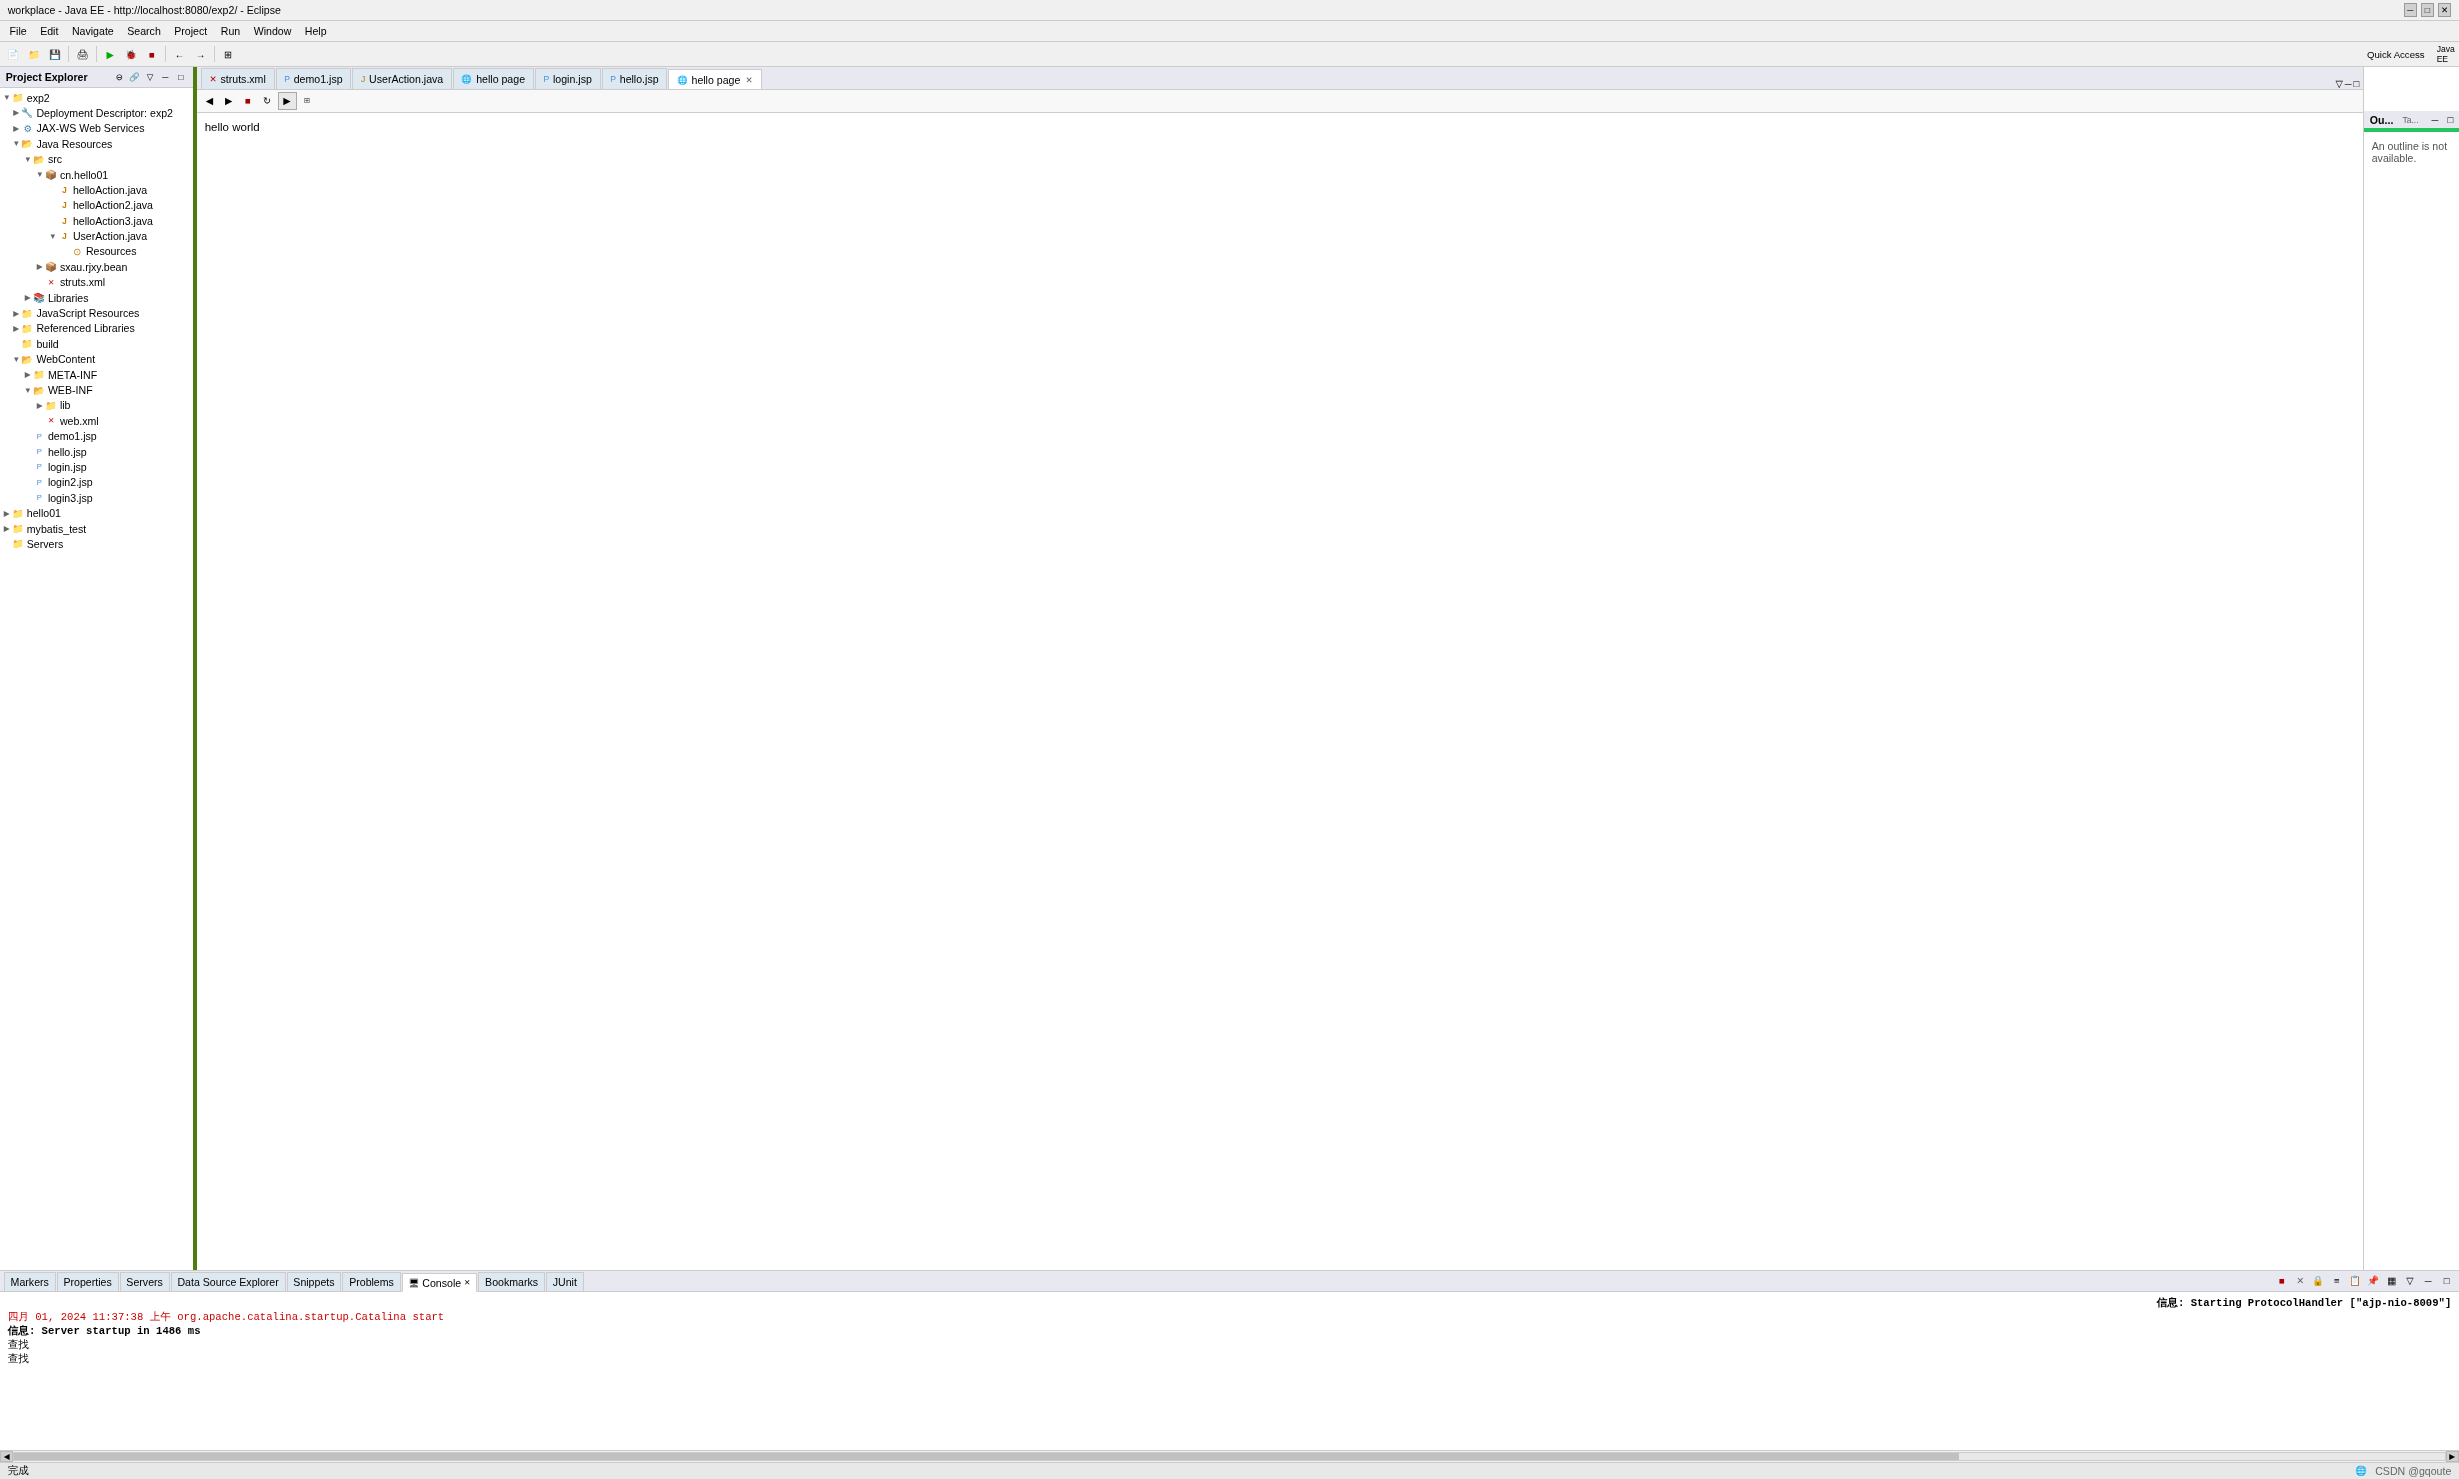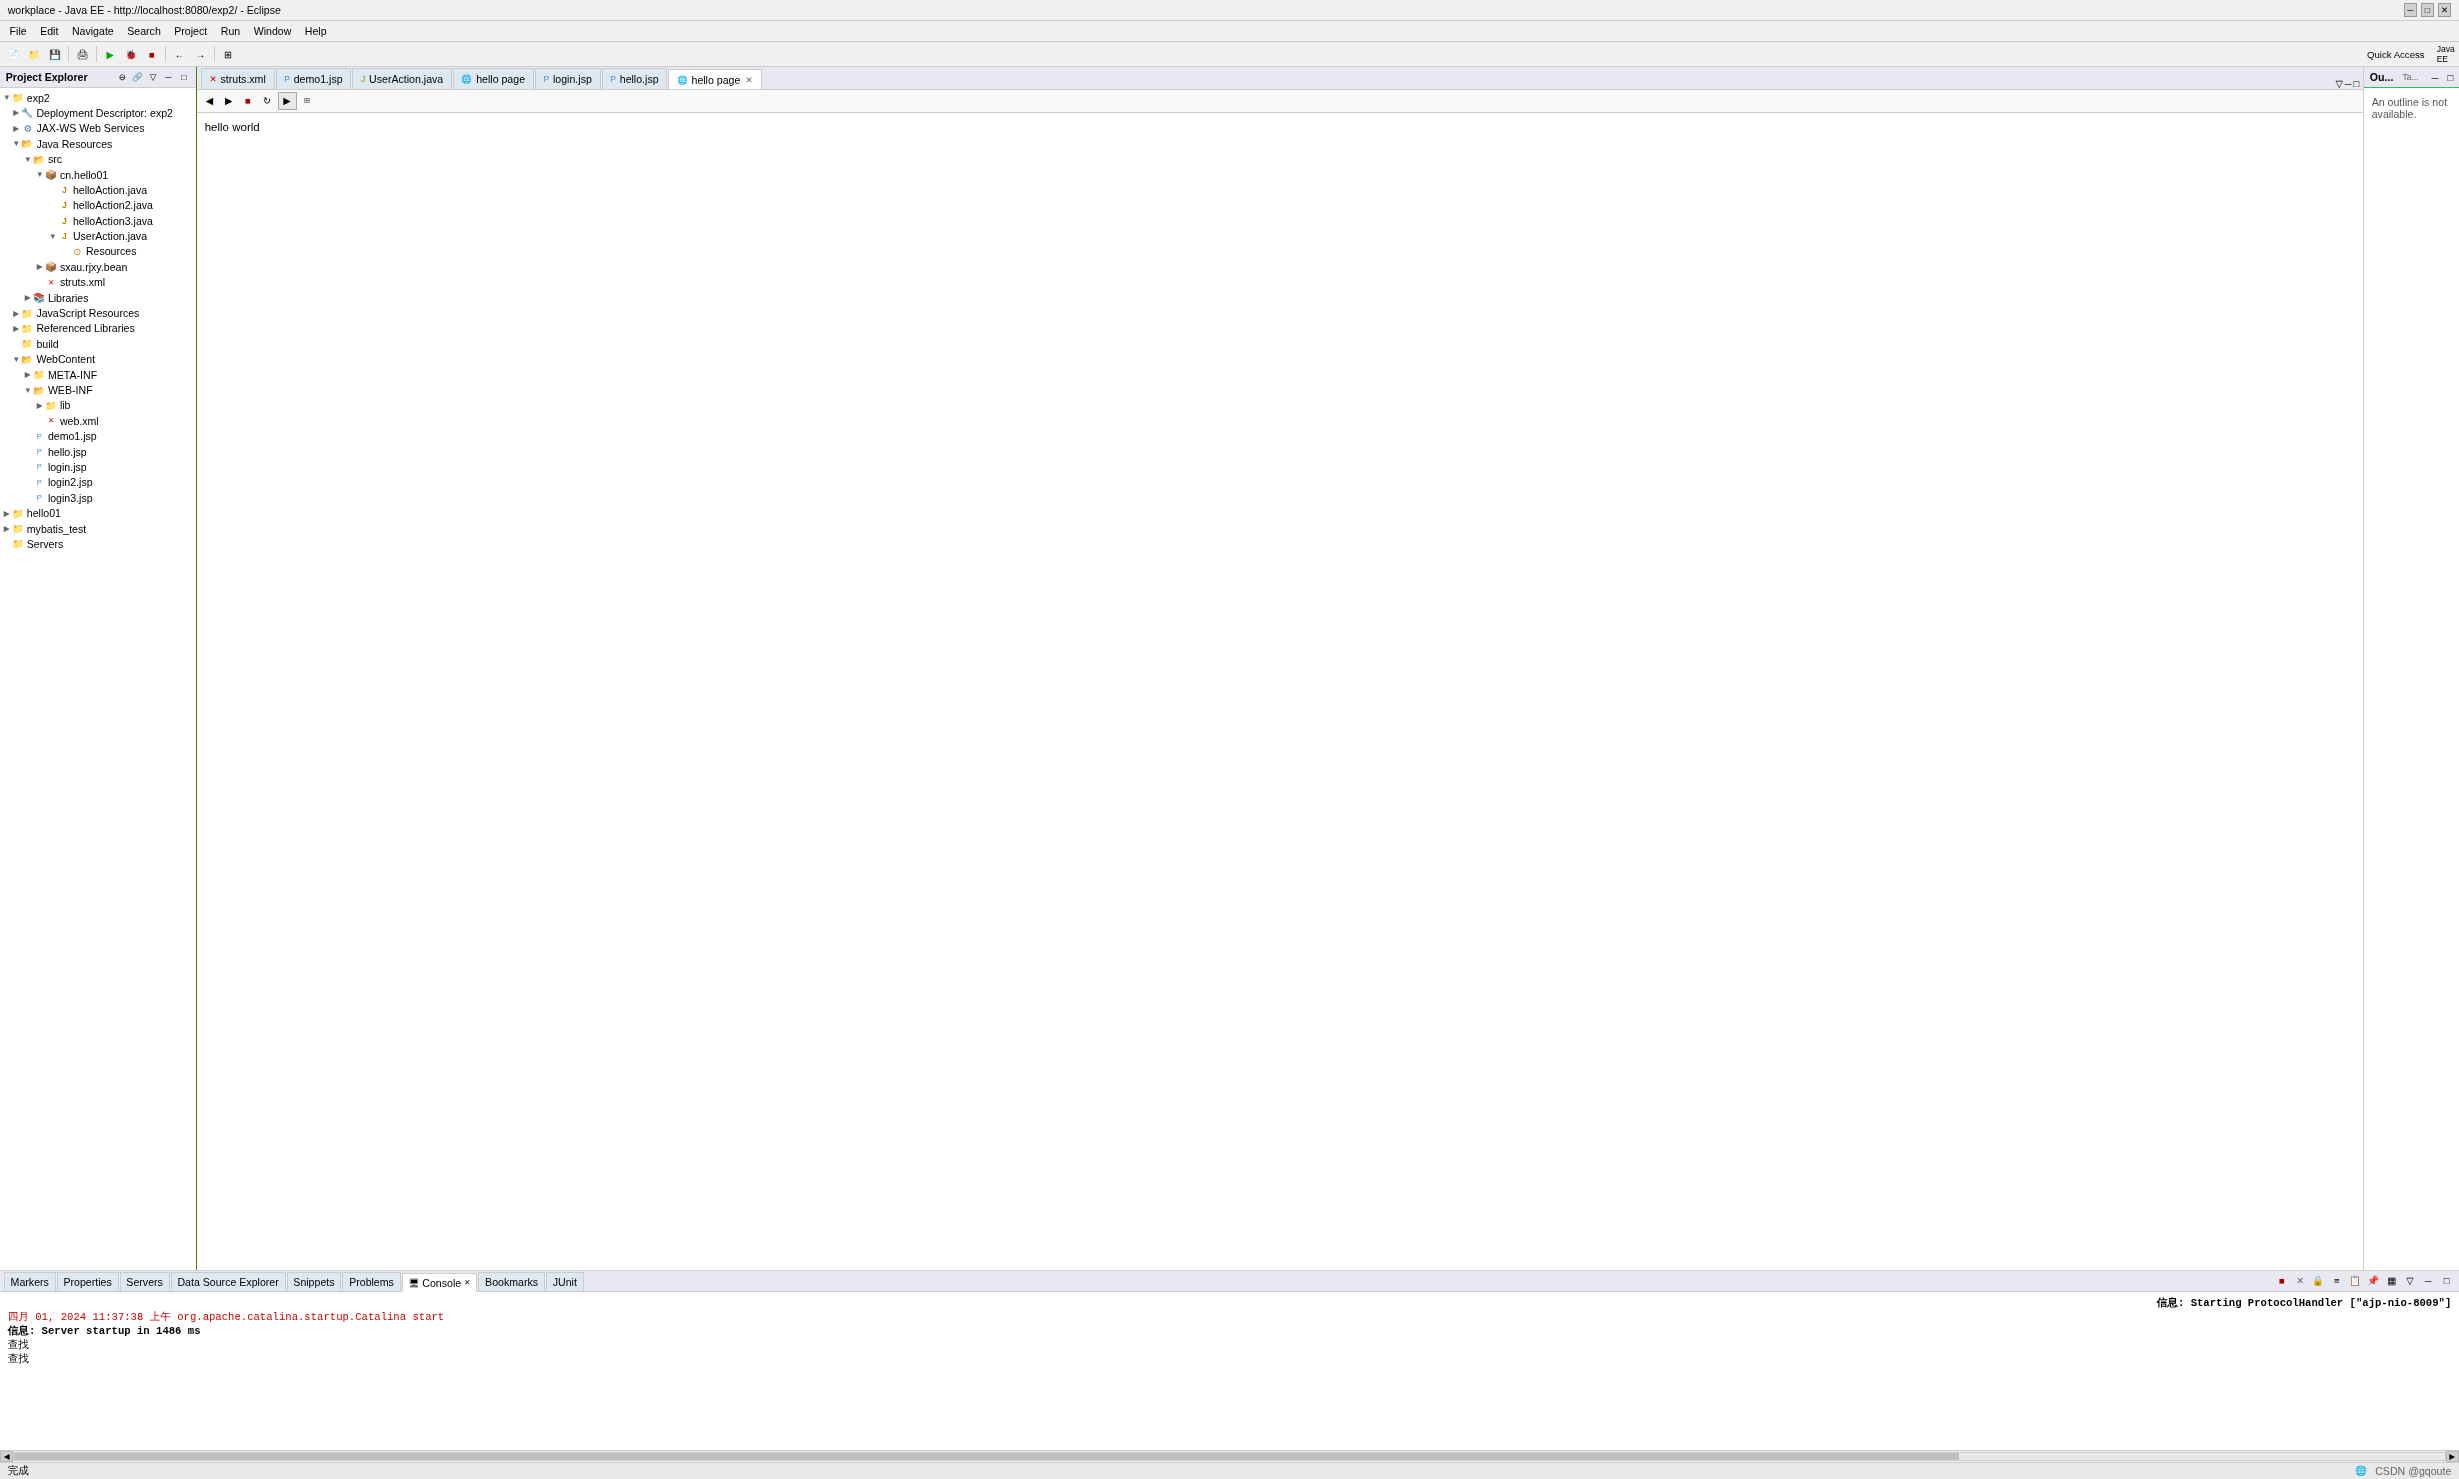--- a/index.html
+++ b/index.html
@@ -17,21 +17,21 @@
 
     
     .toolbar { background: #f0f0f0; padding: 1.9px 3.8px; display: flex; align-items: center; gap: 1.9px; border-bottom: 1px solid #ccc; height: 25px; flex-wrap: wrap; }
     .toolbar-btn { width: 19px; height: 19px; border: 1px solid transparent; background: transparent; cursor: pointer; display: flex; align-items: center; justify-content: center; font-size: 9.6px; }
     .toolbar-sep { width: 1px; height: 15.4px; background: #ccc; margin: 0 1.9px; }
 
     
     .main-layout { display: flex; flex: 1; overflow: hidden; }
     
     
-    .left-panel { width: 197px; min-width: 197px; background: #fff; border-right: 1px solid #4d7c0f; display: flex; flex-direction: column; overflow: hidden; }
+    .left-panel { width: 197px; min-width: 197px; background: #fff; border-right: 4px solid #4d7c0f; display: flex; flex-direction: column; overflow: hidden; }
     .panel-header { background: #e8e8f0; padding: 1.9px 5.8px; display: flex; align-items: center; justify-content: space-between; border-bottom: 1px solid #ccc; height: 21px; }
     .panel-header-title { font-size: 10.6px; font-weight: bold; color: #000; }
     .panel-header-icons { display: flex; gap: 1.9px; }
     .panel-icon-btn { width: 13.4px; height: 13.4px; font-size: 8.6px; cursor: pointer; display: flex; align-items: center; justify-content: center; }
     
     .tree-area { flex: 1; overflow-y: auto; overflow-x: hidden; padding: 1.9px 0; }
     .tree-item { display: flex; align-items: center; padding: 1px 0; cursor: pointer; white-space: nowrap; }
     .tree-indent { display: inline-block; }
     .tree-arrow { width: 9.6px; display: inline-flex; align-items: center; justify-content: center; font-size: 7.7px; color: #666; }
     .tree-icon { width: 13.4px; height: 13.4px; display: inline-flex; align-items: center; justify-content: center; margin-right: 1.9px; font-size: 9.6px; }
@@ -58,21 +58,21 @@
     .address-bar { display: flex; align-items: center; padding: 1.9px 3.8px; border-bottom: 1px solid #ccc; background: #f8f8f8; height: 23px; gap: 1.9px; }
     .addr-btn { width: 17.3px; height: 17.3px; border: 1px solid transparent; background: transparent; cursor: pointer; display: flex; align-items: center; justify-content: center; font-size: 9.6px; }
     .addr-input { flex: 1; height: 17.3px; border: 1px solid #aaa; padding: 0 3.8px; font-size: 10.6px; }
     .addr-go-btn { width: 19px; height: 17.3px; border: 1px solid #aaa; background: #e8e8e8; cursor: pointer; display: flex; align-items: center; justify-content: center; font-size: 9.6px; }
 
     
     .content-area { flex: 1; padding: 7.7px; overflow: auto; font-size: 11.5px; }
     
     
     .right-panel { width: 96px; min-width: 96px; background: #fff; border-left: 1px solid #ccc; display: flex; flex-direction: column; overflow: hidden; }
-    .right-panel-header { background: #e8e8f0; padding: 1.9px 5.8px; display: flex; align-items: center; justify-content: space-between; border-bottom: 1px solid #22c55e; height: 21px; }
+    .right-panel-header { background: #e8e8f0; padding: 1.9px 5.8px; display: flex; align-items: center; justify-content: space-between; border-bottom: 4px solid #22c55e; height: 21px; margin-top: 44px; }
     .right-panel-content { flex: 1; padding: 7.7px; font-size: 10.6px; color: #555; overflow: auto; }
 
     
     .bottom-panel { height: 192px; border-top: 1px solid #ccc; display: flex; flex-direction: column; background: #fff; }
     .bottom-tab-bar { display: flex; align-items: flex-end; background: #e8e8f0; border-bottom: 1px solid #ccc; height: 21px; padding-left: 3.8px; }
     .bottom-tab { display: flex; align-items: center; padding: 1.9px 5.8px; border: 1px solid #ccc; border-bottom: none; background: #dde8f0; margin-right: 1px; cursor: pointer; font-size: 10.6px; height: 19px; gap: 2.9px; }
     .bottom-tab.active { background: #fff; border-bottom: 1px solid #fff; margin-bottom: -1px; z-index: 1; }
     
     .console-area { flex: 1; overflow-y: auto; overflow-x: auto; padding: 3.8px 7.7px; font-family: 'Courier New', monospace; font-size: 10.6px; background: #fff; }
     .console-header { color: #333; font-size: 10.6px; }

